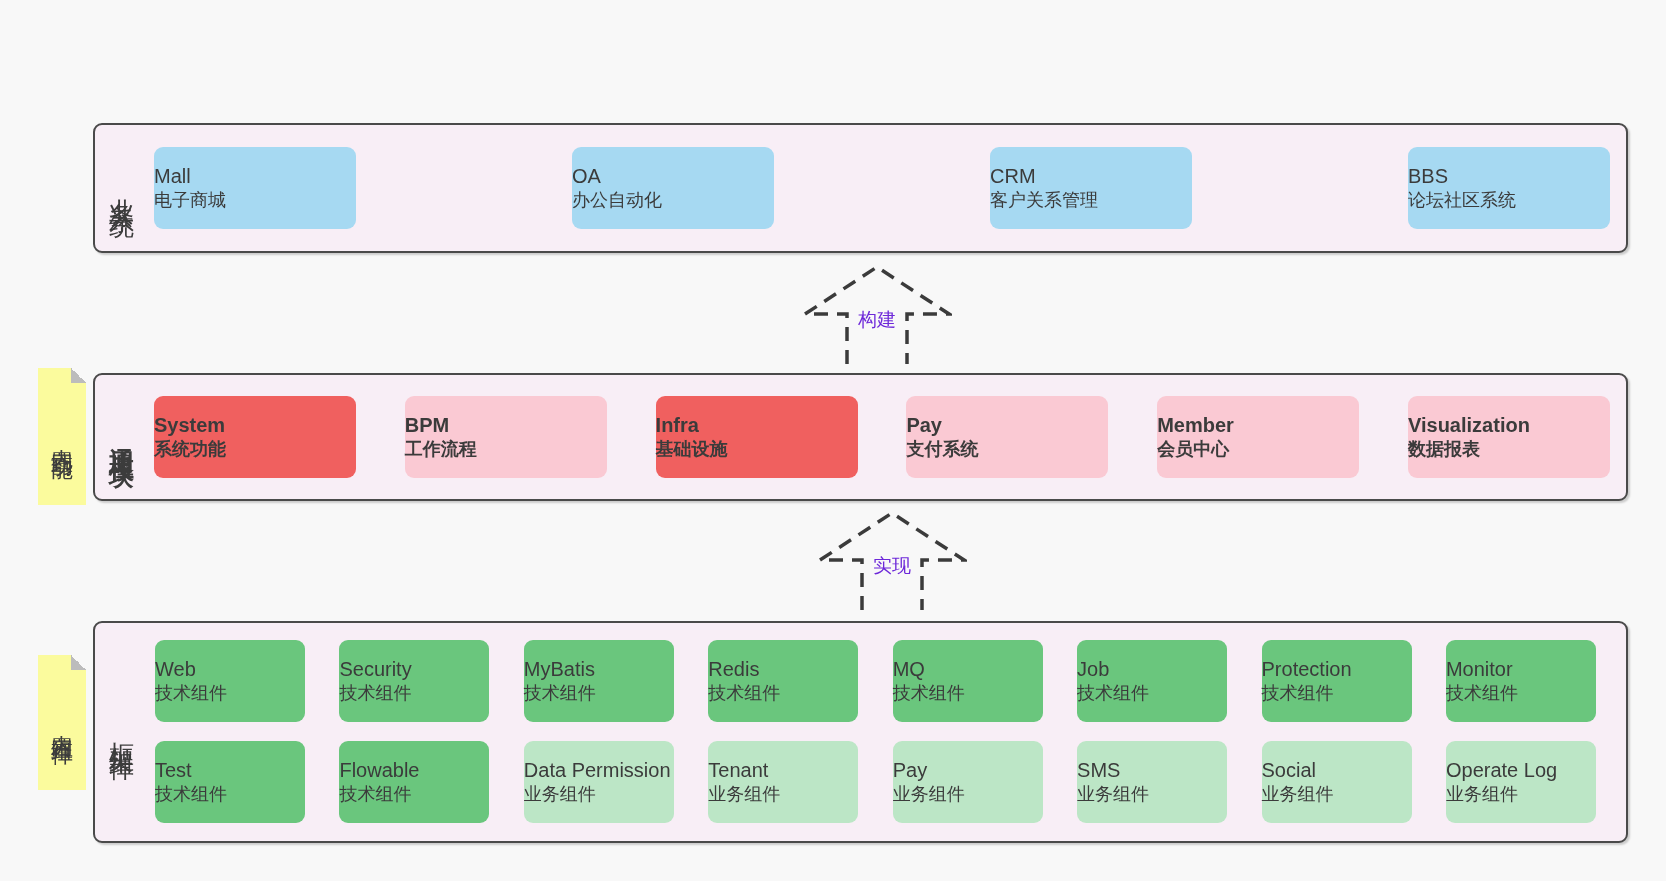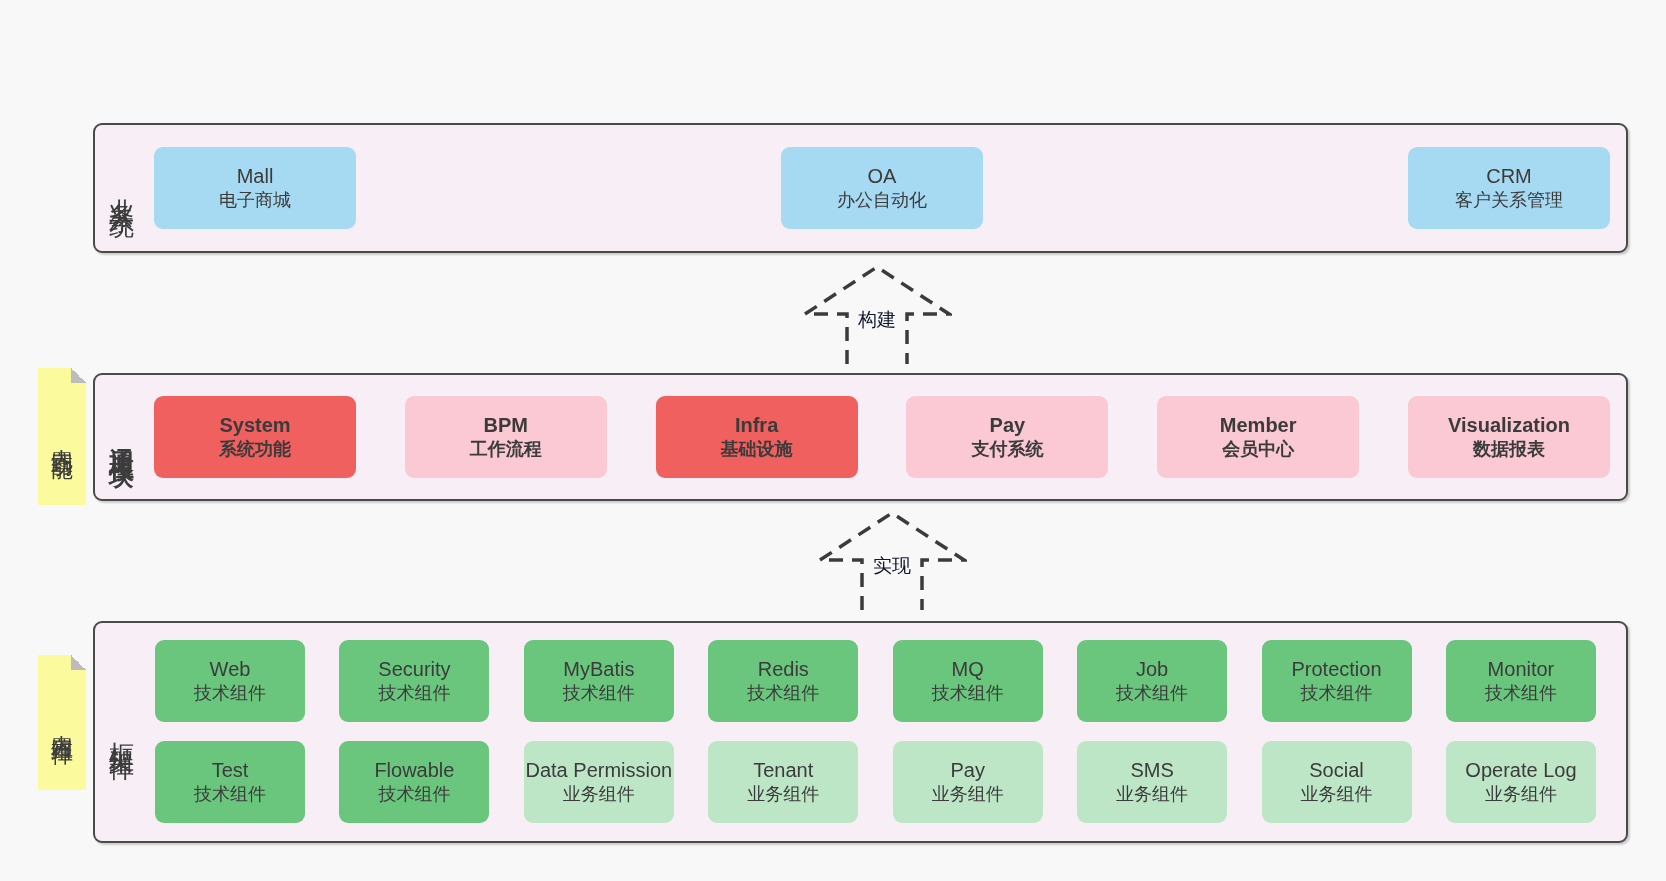--- a/index.html
+++ b/index.html
@@ -27,21 +27,21 @@
     display:flex; align-items:center; justify-content:space-between;
   }
   .grid {
     position:absolute; left:60px; right:30px; top:17px; bottom:18px;
     display:flex; flex-direction:column; justify-content:space-between;
   }
   .grid-row { display:flex; justify-content:space-between; }
 
   .box {
     width:202px; height:82px; border-radius:9px;
-    display:flex; flex-direction:column; align-items:center; justify-content:center;
+    display:flex; flex-direction:column; align-items:flex-start; justify-content:center;
     text-align:center; line-height:1.3;
   }
   .box.small { width:150px; }
   .box .en { font-size:20px; }
   .box .zh { font-size:18px; }
   .blue       { background:#a6d9f2; }
   .red        { background:#f0605f; }
   .pink       { background:#fac9d3; }
   .green      { background:#6ac67d; }
   .lightgreen { background:#bce6c6; }
@@ -63,41 +63,45 @@
 
   .arrow { position:absolute; width:150px; height:100px; }
   #arrow-build     { left:802px; top:264px; }
   #arrow-implement { left:817px; top:510px; }
   .arrow svg { width:100%; height:100%; display:block; }
   .arrow polyline {
     fill:none; stroke:#3b3b3b; stroke-width:3.5; stroke-dasharray:14 9;
   }
   .arrow-label {
     position:absolute; left:50%; top:42px; transform:translateX(-50%);
-    background:#f8f8f8; padding:1px 5px; font-size:19px; color:#0f172a;
+    background:#f8f8f8; padding:1px 5px; font-size:19px; color:#6d28d9;
     white-space:nowrap;
   }
 </style>
 </head>
 <body>
 
 <div class="container" id="layer-business">
   <div class="side-label">业务系统</div>
   <div class="row">
     <div class="box blue">
       <span class="en">Mall</span>
       <span class="zh">电子商城</span>
     </div>
     <div class="box blue">
       <span class="en">OA</span>
       <span class="zh">办公自动化</span>
     </div>
     <div class="box blue">
       <span class="en">CRM</span>
       <span class="zh">客户关系管理</span>
+    </div>
+    <div class="box blue">
+      <span class="en">BBS</span>
+      <span class="zh">论坛社区系统</span>
     </div>
   </div>
 </div>
 
 <div class="arrow" id="arrow-build">
   <svg viewBox="0 0 150 100">
     <polyline points="45,100 45,50 3,50 75,3 147,50 105,50 105,100"></polyline>
   </svg>
   <div class="arrow-label">构建</div>
 </div>

